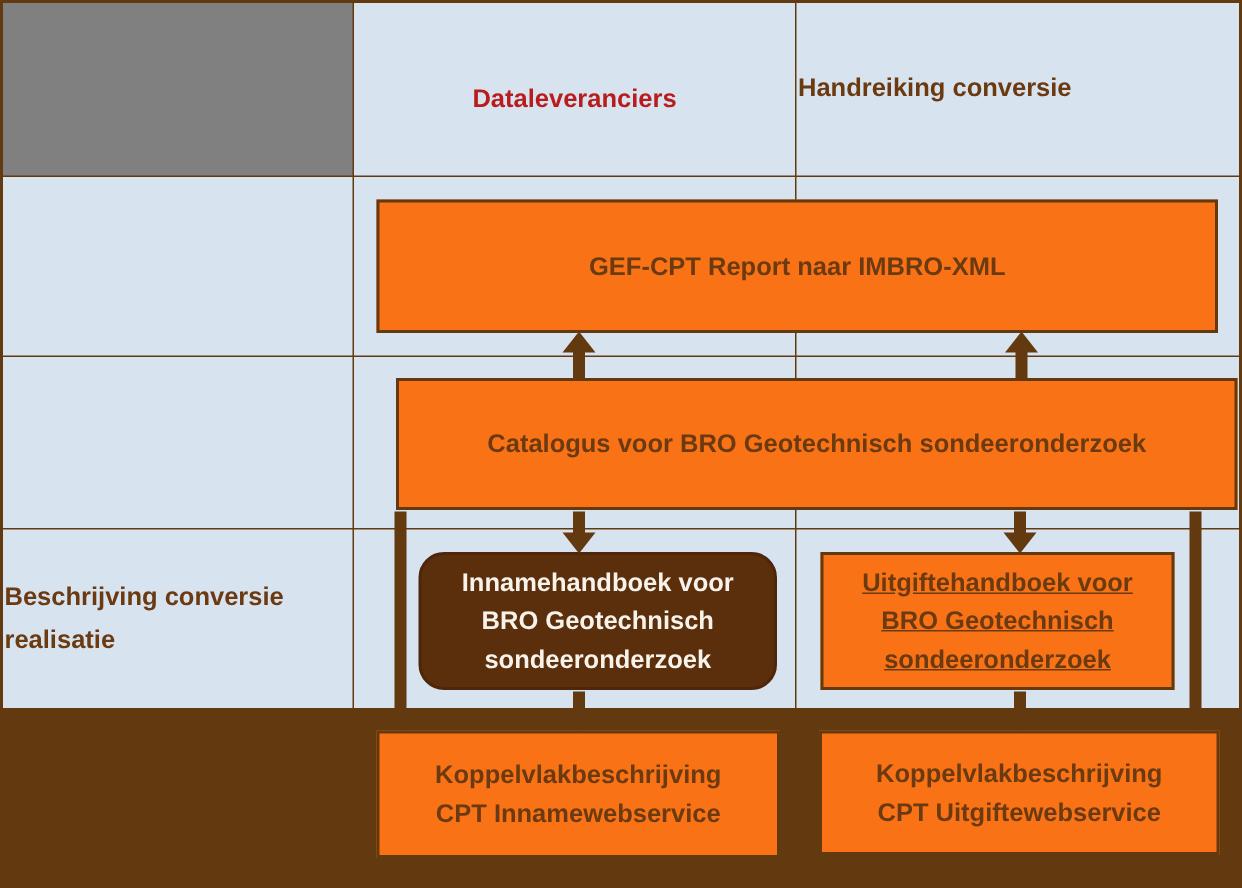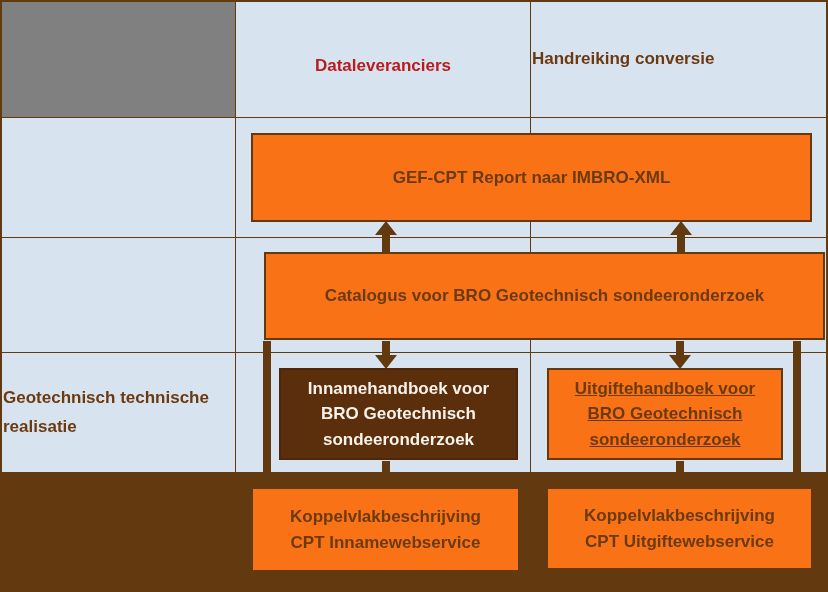--- a/index.html
+++ b/index.html
@@ -99,31 +99,31 @@
     <div class="cell rowhead">Handreiking conversie</div>
     <div class="cell"></div>
     <div class="cell"></div>
 
     <div class="cell"></div>
     <div class="cell"></div>
 
     <div class="cell"></div>
     <div class="cell"></div>
 
-    <div class="cell rowhead">Geotechnisch technische
+    <div class="cell rowhead">Beschrijving conversie
 realisatie</div>
     <div class="cell"></div>
     <div class="cell"></div>
   </div>
 
   <div class="box" style="left:251px; top:133px; width:561px; height:89px;">GEF-CPT Report naar IMBRO-XML</div>
 
   <div class="box" style="left:252px; top:252px; width:561px; height:88px;margin-left:12px;">Catalogus voor BRO Geotechnisch sondeeronderzoek</div>
 
-  <div class="box dark" style="left:279px; top:368px; width:239px; height:92px;">Innamehandboek voor
+  <div class="box dark" style="left:279px; top:368px; width:239px; height:92px;border-radius:17px;">Innamehandboek voor
 BRO Geotechnisch
 sondeeronderzoek</div>
 
   <div class="box" style="left:547px; top:368px; width:236px; height:92px;text-decoration:underline;">Uitgiftehandboek voor
 BRO Geotechnisch
 sondeeronderzoek</div>
 
   <div class="box" style="left:251px; top:487px; width:269px; height:85px;">Koppelvlakbeschrijving
 CPT Innamewebservice</div>
 

